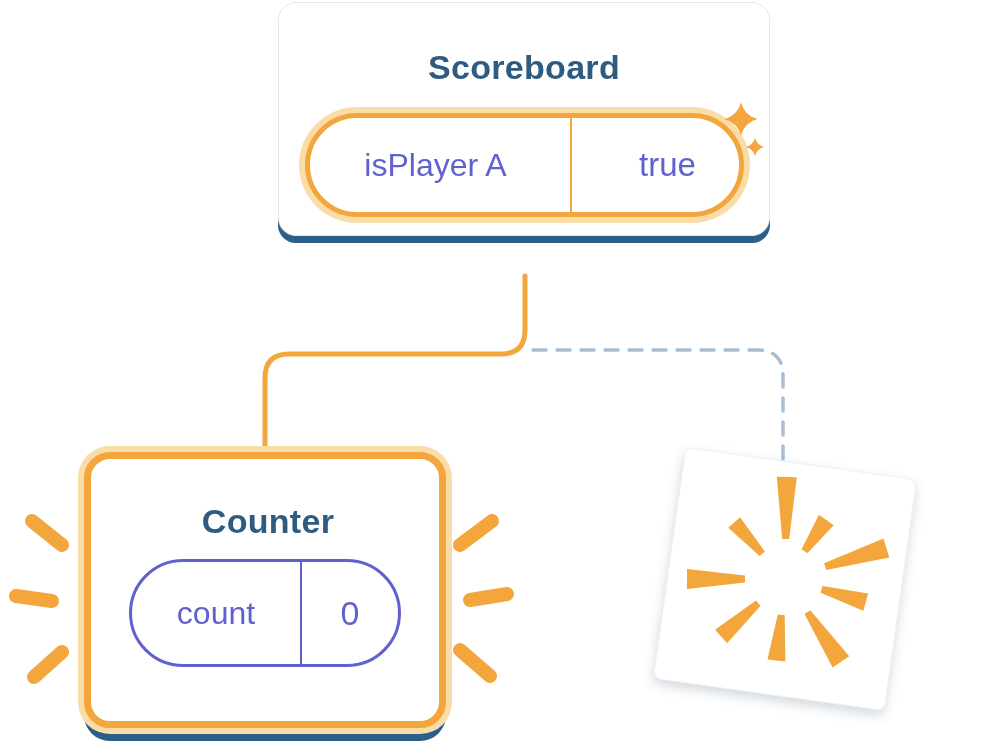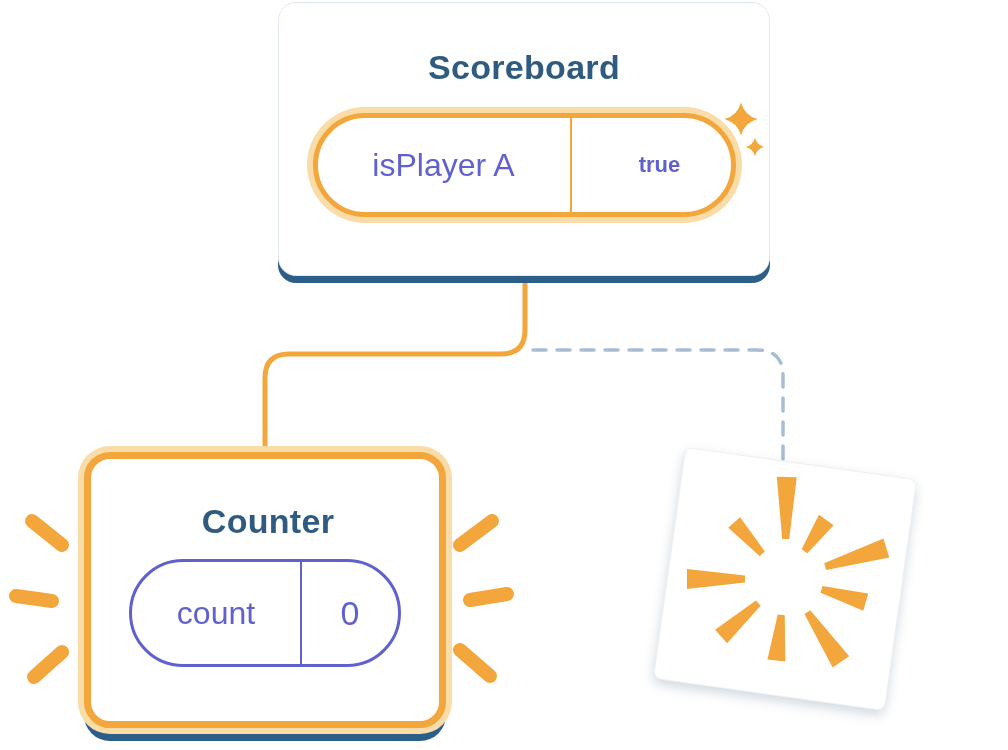--- a/index.html
+++ b/index.html
@@ -16,42 +16,43 @@
     --purple:#6061CE;
     --dashBlue:#A6BDD4;
     --cardBorder:#E2E8F0;
   }
 
   
   .bg-layer { position:absolute; inset:0; z-index:1; }
 
   
   .scoreboard-card {
-    position:absolute; left:278px; top:2px; width:492px; height:274px;
+    position:absolute; left:278px; top:2px; width:492px; height:234px;
     box-sizing:border-box;
     background:#fff; border:1px solid var(--cardBorder); border-radius:18px;
     box-shadow:0 7px 0 var(--navyShadow);
     z-index:2; display:flex; flex-direction:column; align-items:center;
   }
   .card-title {
     margin-top:44px; font-size:34px; font-weight:bold; color:var(--navy);
     letter-spacing:0.3px; line-height:40px;
   }
   .state-pill {
     margin-top:26px; height:104px; box-sizing:border-box;
     display:flex; align-items:stretch; background:#fff;
     border:5px solid var(--orange); border-radius:70px;
     box-shadow:0 0 0 6px var(--orangeGlow);
+    gap:8px;
   }
   .state-pill .cell {
     display:flex; align-items:center; justify-content:center;
     font-size:32px; color:var(--purple);
   }
   .state-pill .key-cell   { width:252px; }
-  .state-pill .value-cell { width:142px; font-weight:bold; font-size:22px;padding-left:17px; }
+  .state-pill .value-cell { width:142px; font-weight:normal; font-size:33px;padding-left:17px; }
   .state-pill .divider    { width:0; border-left:2px solid var(--orange); }
 
   .sparkle { position:absolute; }
   .sparkle-large { left:444px; top:98px; }
   .sparkle-small { left:466px; top:134px; }
 
   
   .counter-card {
     position:absolute; left:84px; top:452px; width:362px; height:276px;
     box-sizing:border-box;

